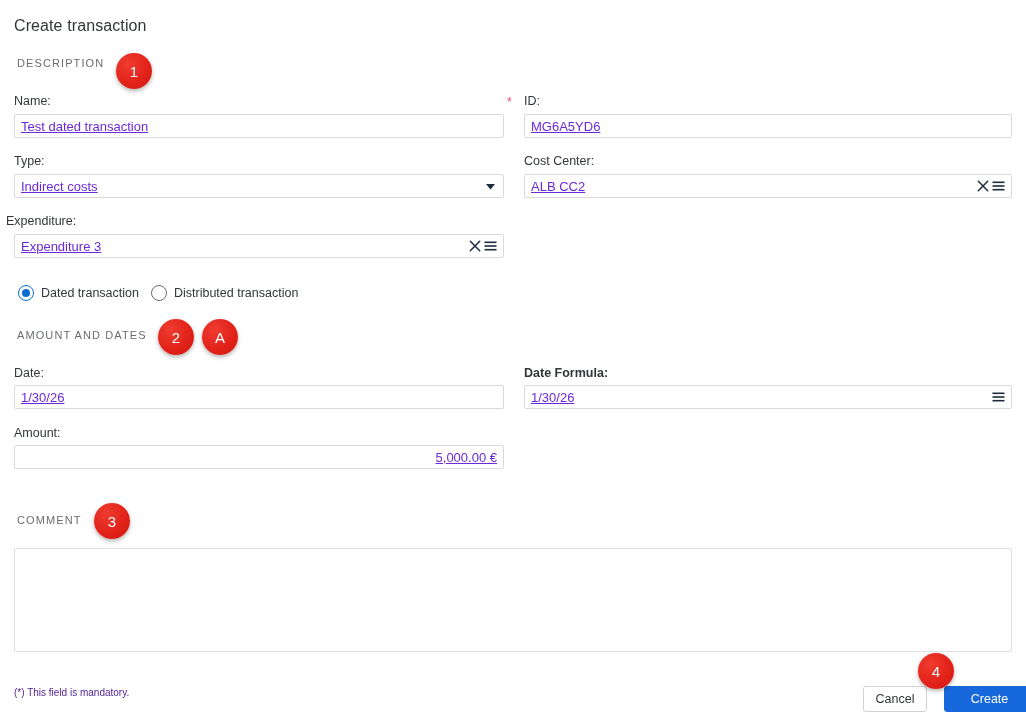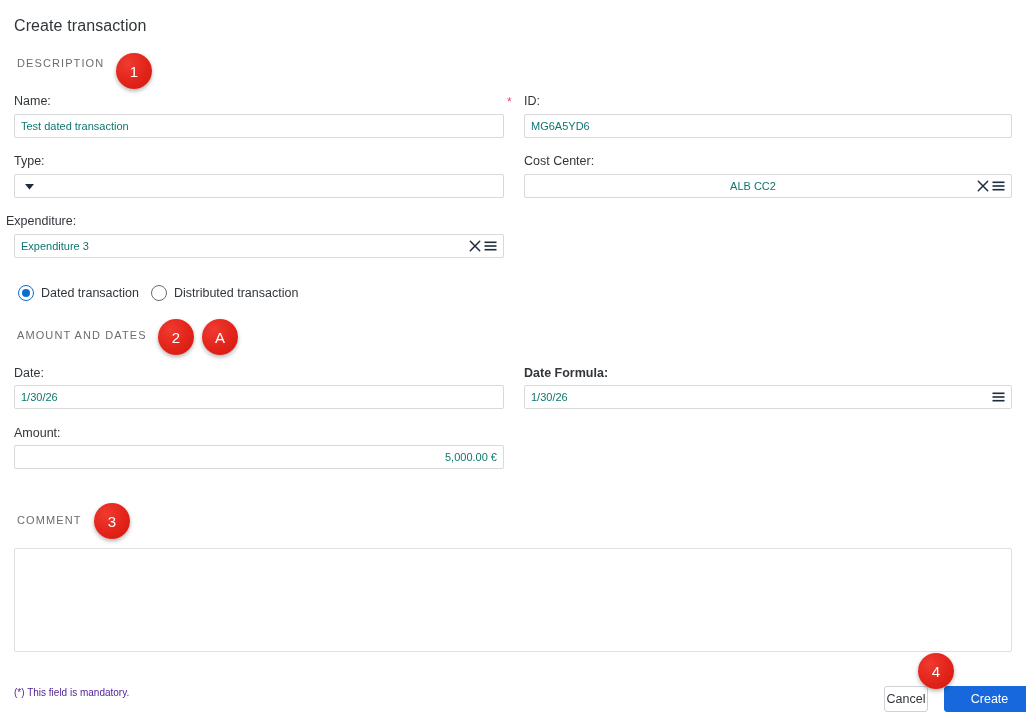--- a/index.html
+++ b/index.html
@@ -51,25 +51,26 @@
     box-sizing: border-box;
     height: 24px;
     background: #ffffff;
     border: 1px solid #d9d9d9;
     border-radius: 2px;
     display: flex;
     align-items: center;
     padding: 0 6px;
   }
   .input-box .value {
-    font-size: 11px;
-    color: #0f766e;
+    font-size: 13px;
+    color: #6d28d9;
     white-space: nowrap;
     overflow: hidden;
     flex: 1 1 auto;
+    text-decoration: underline;
   }
   .input-box .value.right { text-align: right; }
 
   .icon-btn {
     flex: 0 0 auto;
     width: 14px;
     height: 18px;
     display: flex;
     align-items: center;
     justify-content: center;
@@ -155,25 +156,24 @@
     font-size: 12.5px;
     display: flex;
     align-items: center;
     justify-content: center;
     cursor: pointer;
     user-select: none;
   }
   .btn-cancel {
     left: 863px;
     top: 686px;
-    width: 44px;
+    width: 64px;
     background: #ffffff;
     border: 1px solid #cfd3d7;
     color: #32363a;
-    margin-left: 21px;
   }
   .btn-create {
     left: 944px;
     top: 686px;
     width: 91px;
     background: #1668dc;
     border: 1px solid #1668dc;
     color: #ffffff;
   }
 
@@ -212,29 +212,30 @@
 </div>
 <div class="req-asterisk" style="left:507px; top:96px;">*</div>
 
 <div class="field-label" style="left:524px; top:94px;">ID:</div>
 <div class="input-box" style="left:524px; top:114px; width:488px;">
   <span class="value">MG6A5YD6</span>
 </div>
 
 <div class="field-label" style="left:14px; top:154px;">Type:</div>
 <div class="input-box" style="left:14px; top:174px; width:490px;">
+  <span class="value">Indirect costs</span>
   <span class="icon-btn icon-caret">
     <svg width="11" height="11" viewBox="0 0 11 11" aria-hidden="true">
         <polygon points="1,3 10,3 5.5,8.5" fill="#1d2d3e"></polygon>
       </svg>
   </span>
 </div>
 
 <div class="field-label" style="left:524px; top:154px;">Cost Center:</div>
-<div class="input-box" style="left:524px; top:174px; width:488px;text-align:center;">
+<div class="input-box" style="left:524px; top:174px; width:488px;">
   <span class="value">ALB CC2</span>
   <span class="icon-btn icon-x">
     <svg width="12" height="12" viewBox="0 0 12 12" aria-hidden="true">
       <path d="M1.3 1.3 L10.7 10.7 M10.7 1.3 L1.3 10.7" stroke="#1d2d3e" stroke-width="1.5" stroke-linecap="round"></path>
     </svg>
   </span>
   <span class="icon-btn icon-menu">
     <svg width="13" height="12" viewBox="0 0 13 12" aria-hidden="true">
       <rect x="0.5" y="1.5" width="12" height="1.6" fill="#1d2d3e"></rect>
       <rect x="0.5" y="5.2" width="12" height="1.6" fill="#1d2d3e"></rect>

